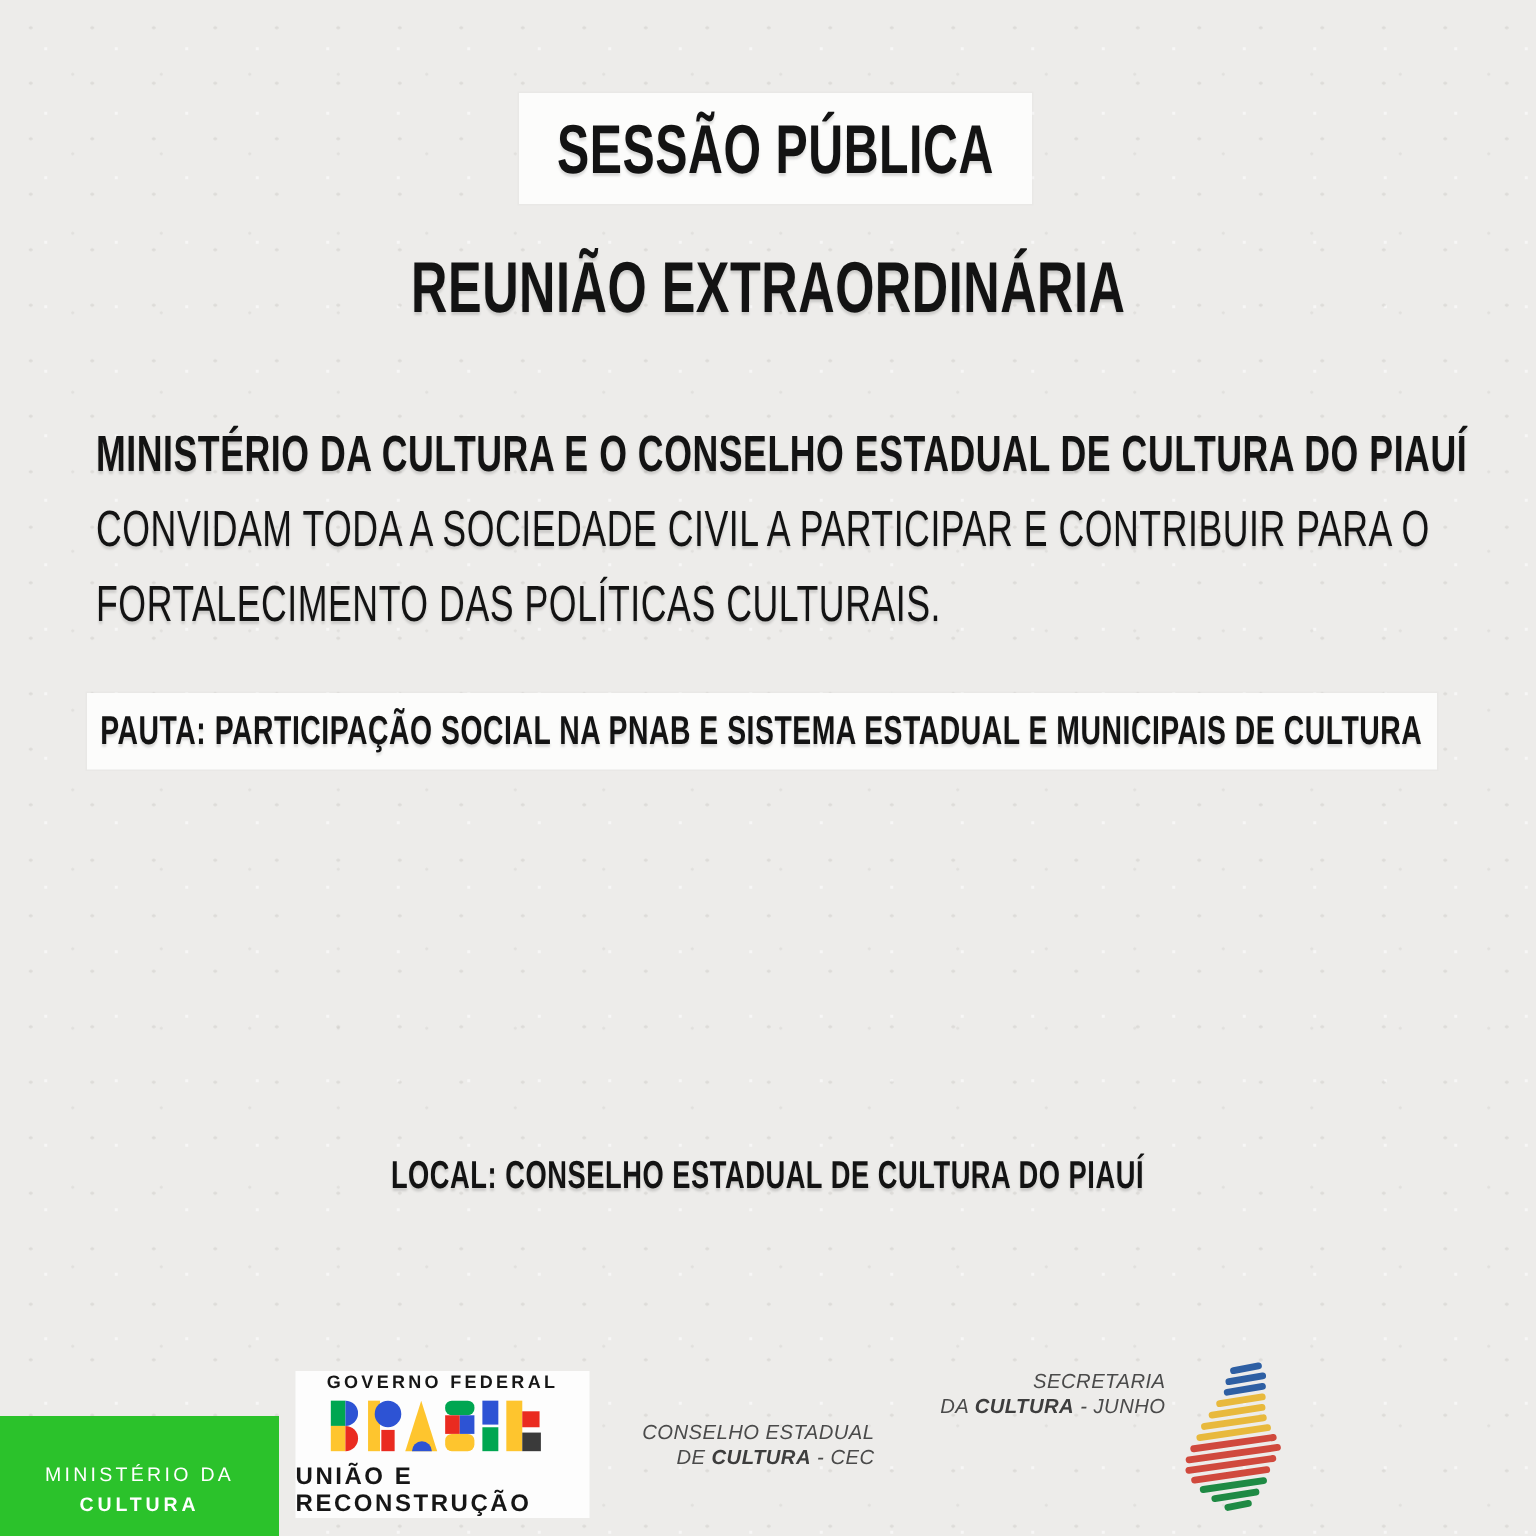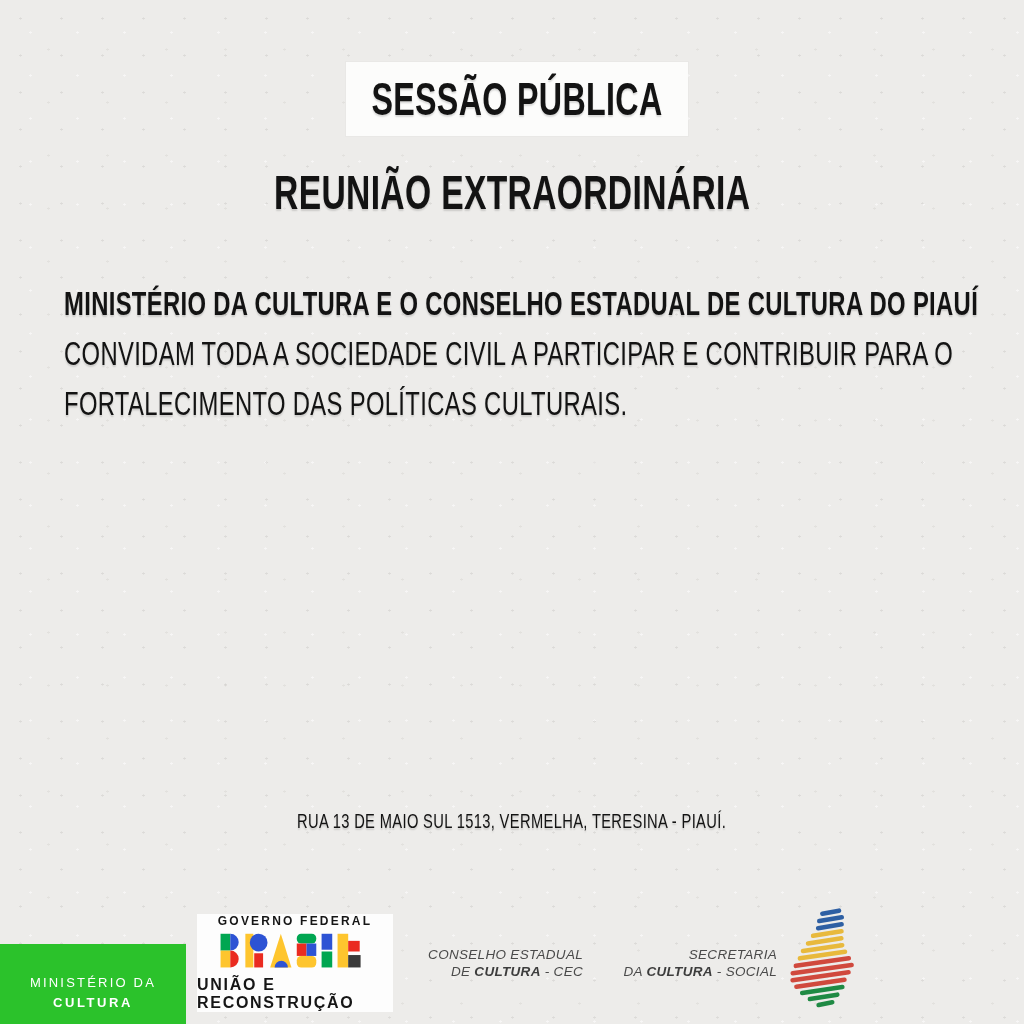--- a/index.html
+++ b/index.html
@@ -65,21 +65,21 @@
   .gf-box{
     left:197px;top:914px;width:196px;height:98px;background:#fdfdfd;
     display:flex;flex-direction:column;align-items:center;justify-content:center;
   }
   .gf-box .top{font-size:12px;font-weight:700;letter-spacing:2.2px;color:#161616;}
   .gf-box .bottom{font-size:16px;font-weight:700;letter-spacing:1.7px;color:#161616;}
   .gf-box svg{margin:4px 0 5px 0;}
   .org-block{color:#4a4a4a;font-size:13.5px;line-height:17px;text-align:right;letter-spacing:.3px;font-style:italic;}
   .org-block b{color:#3d3d3d;}
   .cec-block{left:420px;top:946px;width:163px;}
-  .secult-block{left:600px;top:946px;width:177px;text-align:right;}
+  .secult-block{left:600px;top:912px;width:177px;text-align:right;}
   .piaui-logo{left:786px;top:908px;display:flex;align-items:flex-start;}
   .piaui-text{margin-left:8px;margin-top:18px;}
   .piaui-text .gov{font-size:13px;letter-spacing:1.8px;color:#4c4c4c;font-weight:400;}
   .piaui-text .piaui{font-size:33px;font-weight:700;color:#157f48;letter-spacing:-.5px;line-height:30px;margin-top:2px;}
   .piaui-text .small{font-size:9px;color:#8d8d8d;letter-spacing:.4px;line-height:11.5px;}
   .piaui-text .small b{color:#6e6e6e;}
 </style>
 </head>
 <body>
 
@@ -97,24 +97,27 @@
       <span class="cond left">MINISTÉRIO DA CULTURA E O CONSELHO ESTADUAL DE CULTURA DO PIAUÍ</span>
     </div>
     <div class="line">
       <span class="cond left light">CONVIDAM TODA A SOCIEDADE CIVIL A PARTICIPAR E CONTRIBUIR PARA O</span>
     </div>
     <div class="line">
       <span class="cond left light">FORTALECIMENTO DAS POLÍTICAS CULTURAIS.</span>
     </div>
   </div>
 
+  <div class="abs panel pauta-bar flexc">
+    <span class="cond">PAUTA: PARTICIPAÇÃO SOCIAL NA PNAB E SISTEMA ESTADUAL E MUNICIPAIS DE CULTURA</span>
+  </div>
 
 
-  <div class="abs centerline address">
-    <span class="cond light">RUA 13 DE MAIO SUL 1513, VERMELHA, TERESINA - PIAUÍ.</span>
+  <div class="abs centerline local">
+    <span class="cond">LOCAL: CONSELHO ESTADUAL DE CULTURA DO PIAUÍ</span>
   </div>
 
   <div class="abs mdc-block">
     <span class="l1">MINISTÉRIO DA</span>
     <span class="l2">CULTURA</span>
   </div>
 
   <div class="abs gf-box">
     <span class="top">GOVERNO FEDERAL</span>
     <svg width="152" height="40" viewBox="0 0 168 44" role="img" aria-label="BRASIL">
@@ -146,21 +149,21 @@
     <span class="bottom">UNIÃO E RECONSTRUÇÃO</span>
   </div>
 
   <div class="abs org-block cec-block">
     <div>CONSELHO ESTADUAL</div>
     <div><span>DE </span><b>CULTURA</b><span> - CEC</span></div>
   </div>
 
   <div class="abs org-block secult-block">
     <div>SECRETARIA</div>
-    <div><span>DA </span><b>CULTURA</b><span> - SOCIAL</span></div>
+    <div><span>DA </span><b>CULTURA</b><span> - JUNHO</span></div>
   </div>
 
   <div class="abs piaui-logo">
     <svg width="74" height="104" viewBox="0 0 70 105">
       <g transform="rotate(-7 35 52)" stroke-linecap="round" fill="none" stroke-width="4.6">
         <line x1="40" y1="6" x2="57" y2="5" stroke="#2e5fa3"></line>
         <line x1="36" y1="13" x2="59" y2="12" stroke="#2e5fa3"></line>
         <line x1="34" y1="20" x2="58" y2="19" stroke="#2e5fa3"></line>
         <line x1="28" y1="27" x2="57" y2="26" stroke="#e8b93c"></line>
         <line x1="22" y1="34" x2="56" y2="33" stroke="#e8b93c"></line>

